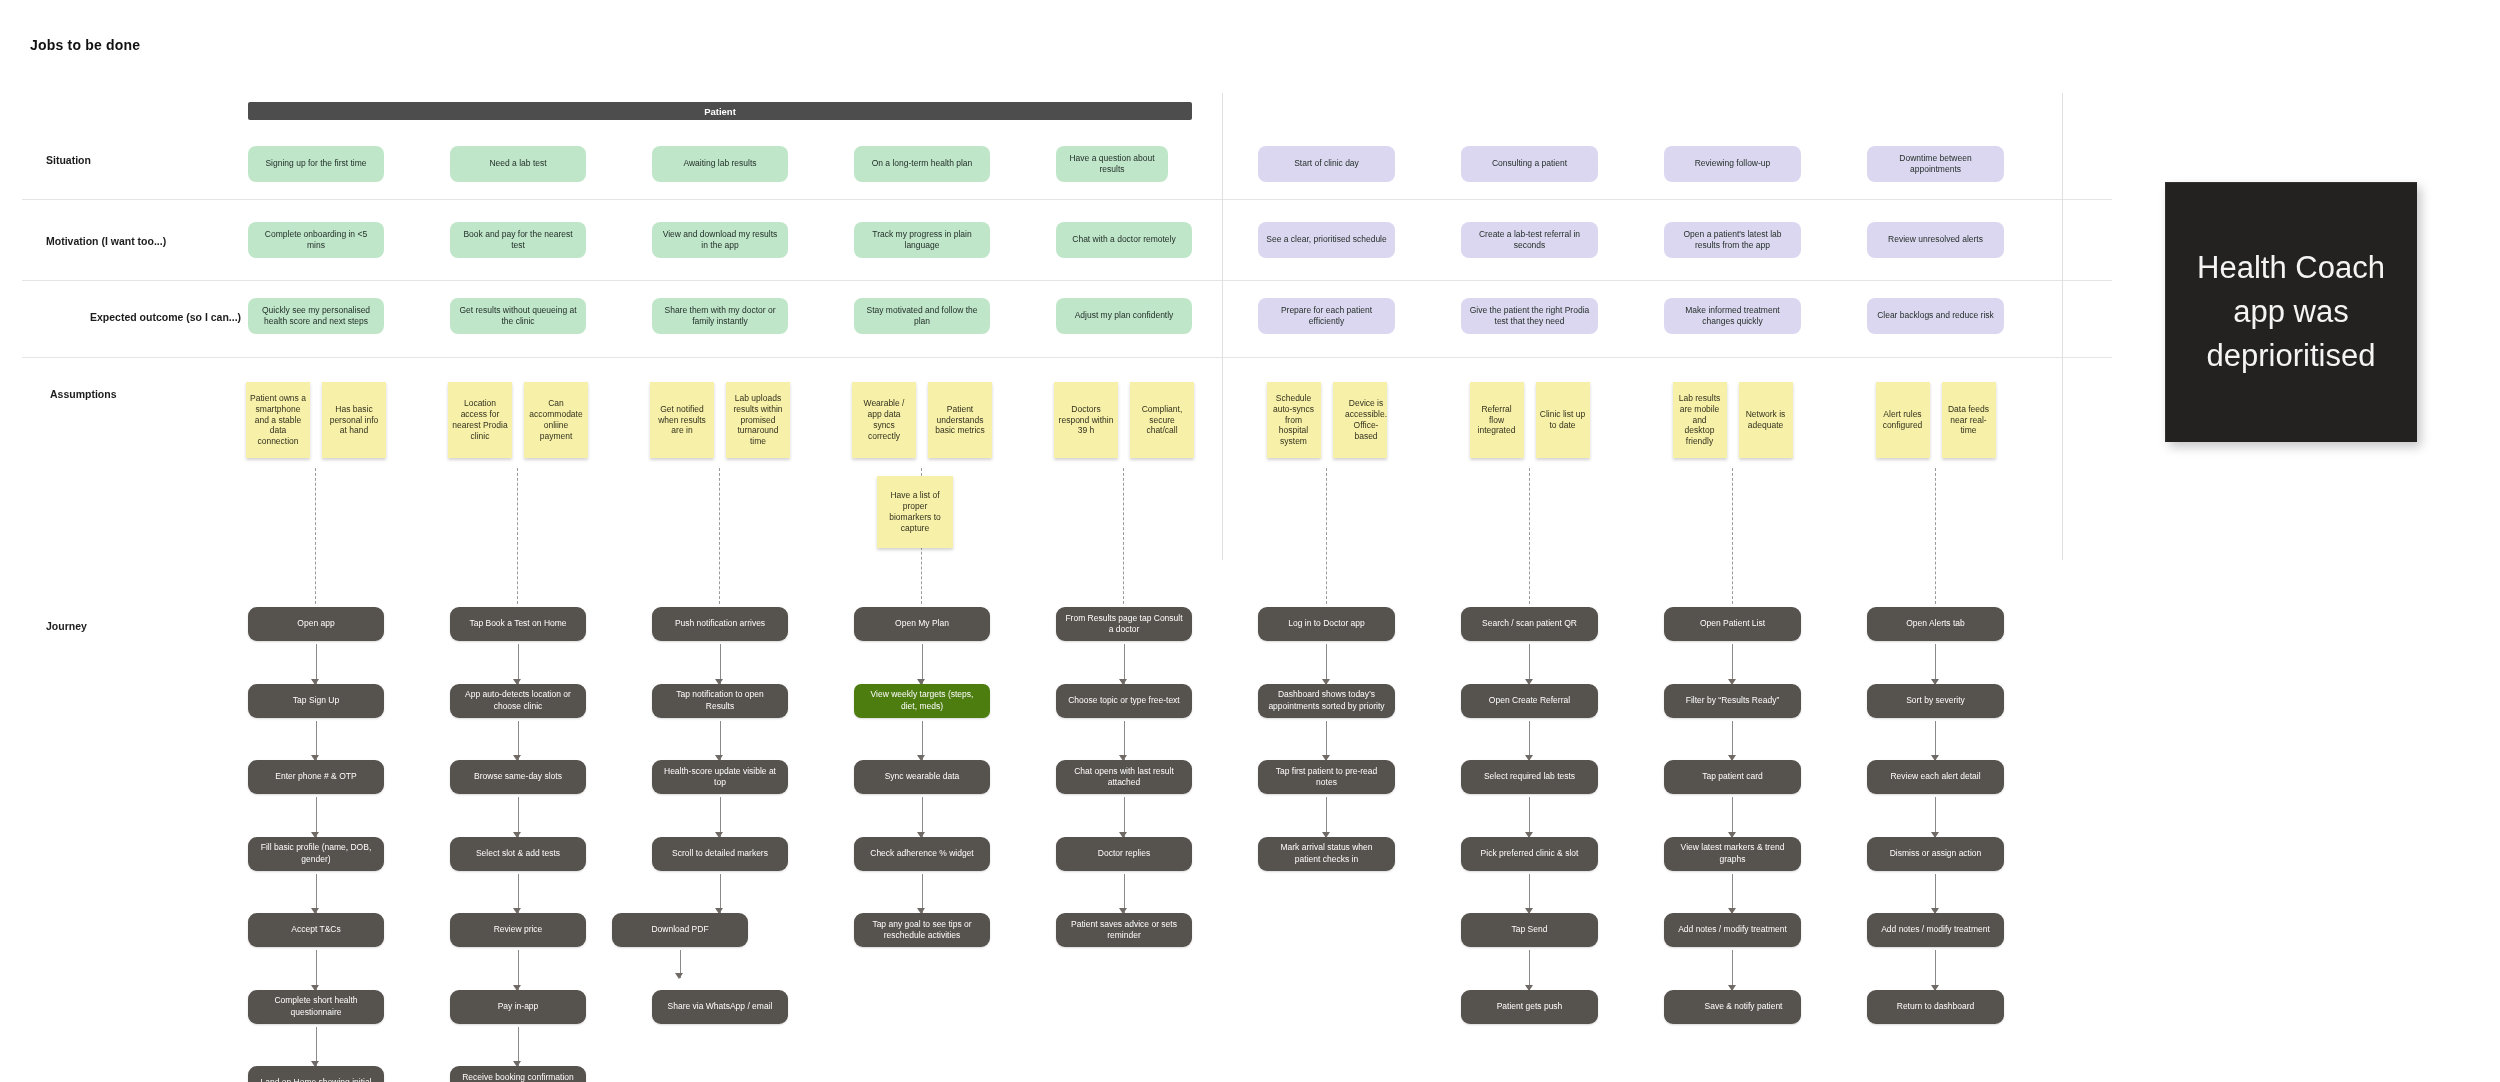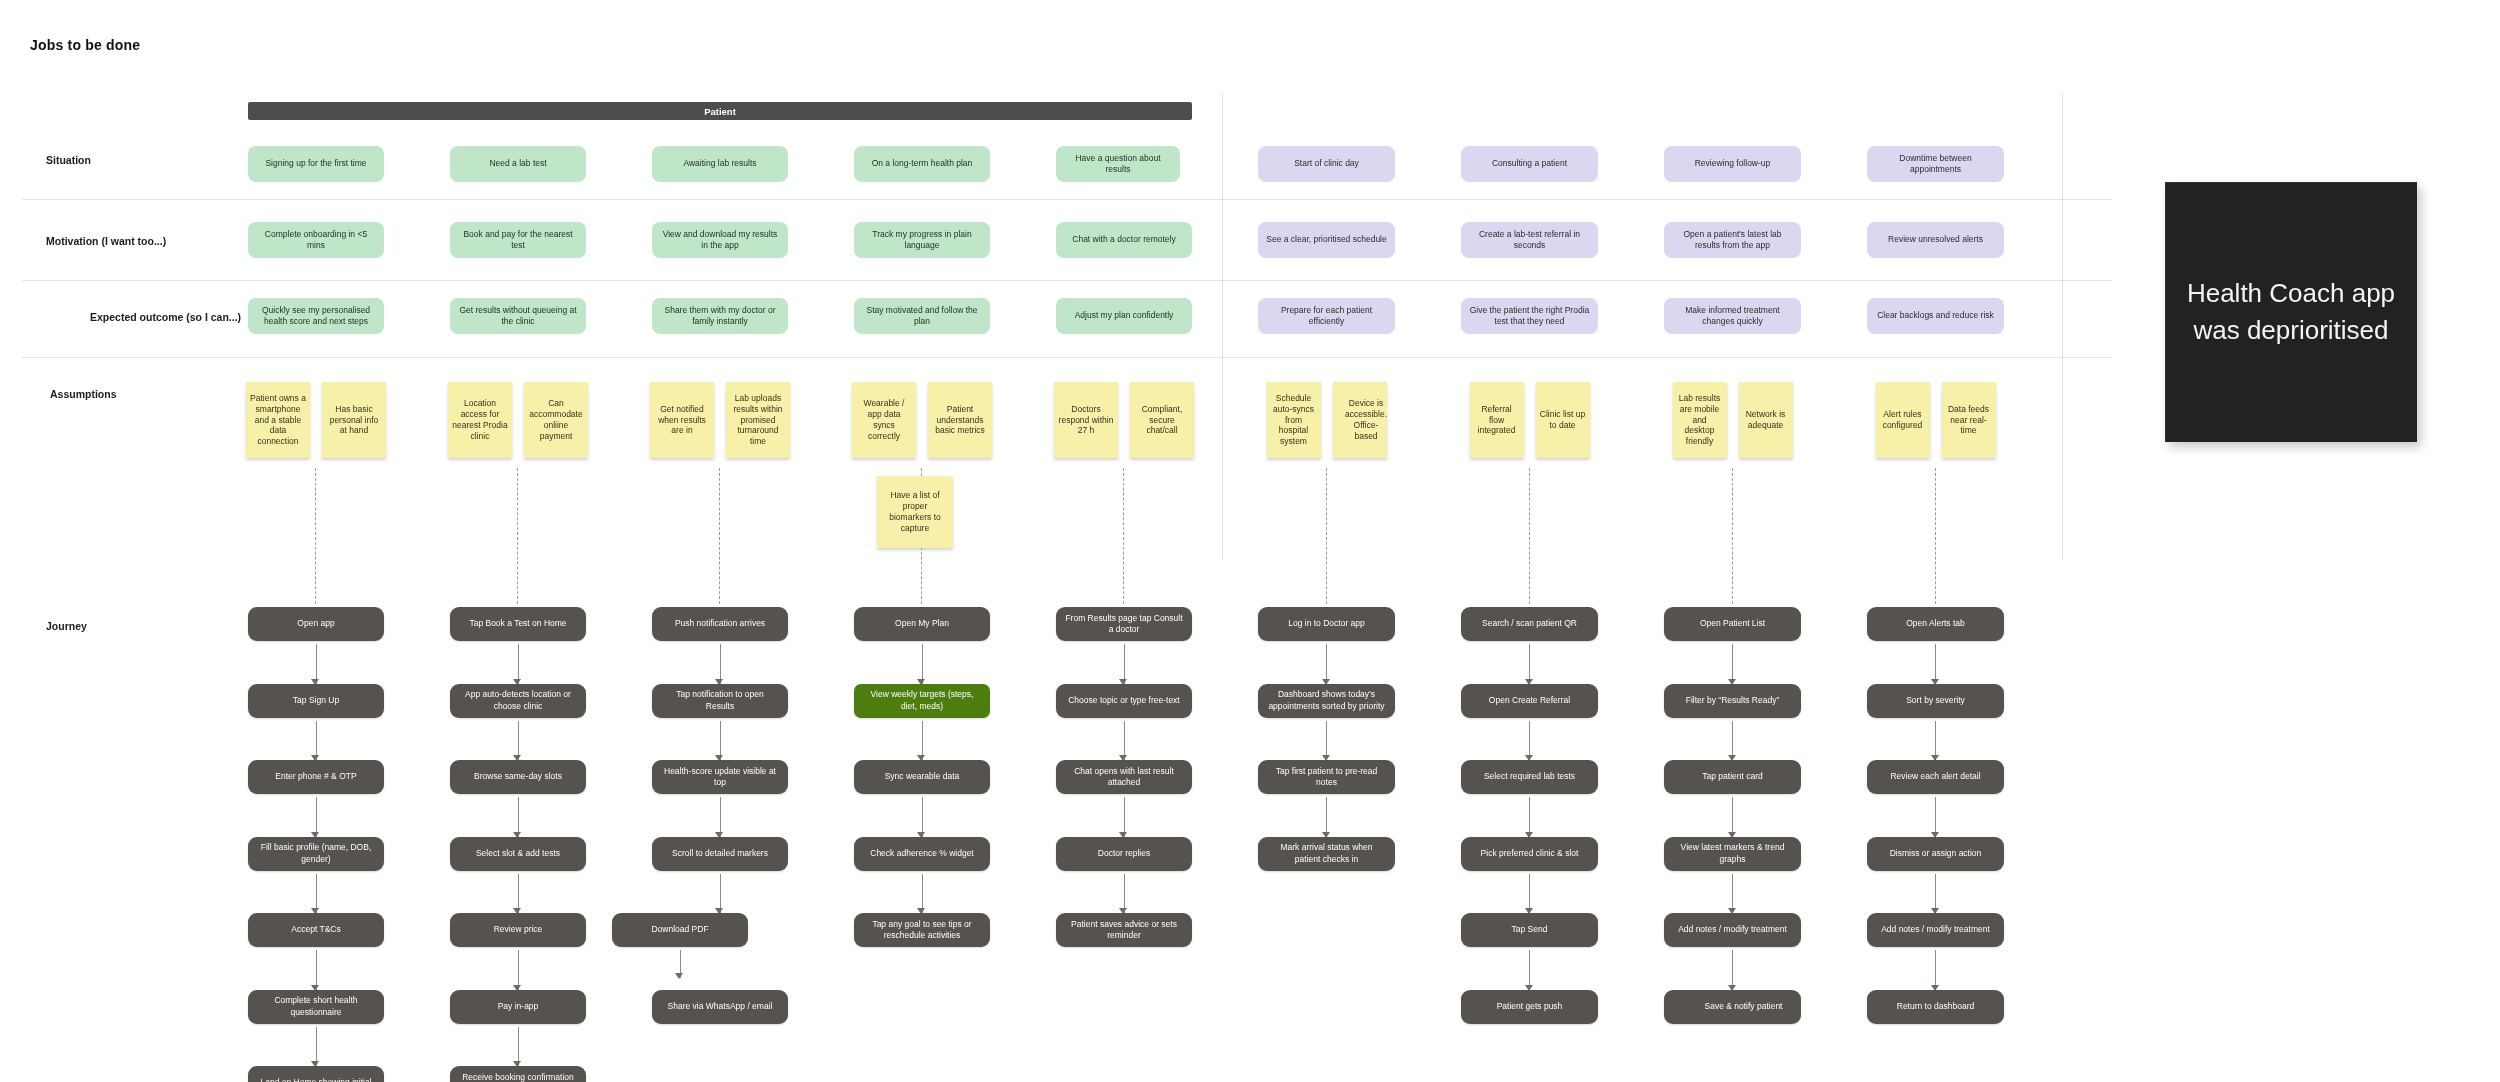--- a/index.html
+++ b/index.html
@@ -126,21 +126,21 @@
     border-top: 6.5px solid #6f6a66;
   }
   .side-note {
     position: absolute;
     background: #242221;
     color: #f4f4f4;
     display: flex;
     align-items: center;
     justify-content: center;
     text-align: center;
-    font-size: 26px;
+    font-size: 31px;
     line-height: 1.42;
     box-sizing: border-box;
     padding: 0 16px;
     box-shadow: inset 1px 1px 0 rgba(255,255,255,0.07), 4px 5px 10px rgba(0,0,0,0.22);
   }
 </style>
 </head>
 <body>
 
 <div id="stage">
@@ -278,24 +278,24 @@
       <div class="journey-arrow"></div>
     </div>
     <div class="journey-slot" style="left: 854px; top: 836.5px; width: 136px; height: 76.5px;">
       <div class="journey-step" style="background: rgb(86, 82, 78); color: rgb(255, 255, 255);">Check adherence % widget</div>
       <div class="journey-arrow"></div>
     </div>
     <div class="journey-slot" style="left: 854px; top: 913px; width: 136px; height: 76.5px;">
       <div class="journey-step" style="background: rgb(86, 82, 78); color: rgb(255, 255, 255);">Tap any goal to see tips or reschedule activities</div>
     </div>
     <div class="connector-dashed" style="left: 1123.25px; top: 468px; height: 136px;"></div>
-    <div class="card" style="left: 1056px; top: 146px; width: 124px; background: rgb(192, 230, 202);">Have a question about results</div>
+    <div class="card" style="left: 1056px; top: 146px; width: 112px; background: rgb(192, 230, 202);">Have a question about results</div>
     <div class="card" style="left: 1056px; top: 222px; width: 136px; background: rgb(192, 230, 202);">Chat with a doctor remotely</div>
     <div class="card" style="left: 1056px; top: 298px; width: 136px; background: rgb(192, 230, 202);">Adjust my plan confidently</div>
-    <div class="sticky-note" style="left: 1054px; top: 382px; width: 64px;">Doctors respond within 27 h</div>
+    <div class="sticky-note" style="left: 1054px; top: 382px; width: 64px;">Doctors respond within 39 h</div>
     <div class="sticky-note" style="left: 1130px; top: 382px; width: 64px;">Compliant, secure chat/call</div>
     <div class="journey-slot" style="left: 1056px; top: 607px; width: 136px; height: 76.5px;">
       <div class="journey-step" style="background: rgb(86, 82, 78); color: rgb(255, 255, 255);">From Results page tap Consult a doctor</div>
       <div class="journey-arrow"></div>
     </div>
     <div class="journey-slot" style="left: 1056px; top: 683.5px; width: 136px; height: 76.5px;">
       <div class="journey-step" style="background: rgb(86, 82, 78); color: rgb(255, 255, 255);">Choose topic or type free-text</div>
       <div class="journey-arrow"></div>
     </div>
     <div class="journey-slot" style="left: 1056px; top: 760px; width: 136px; height: 76.5px;">

